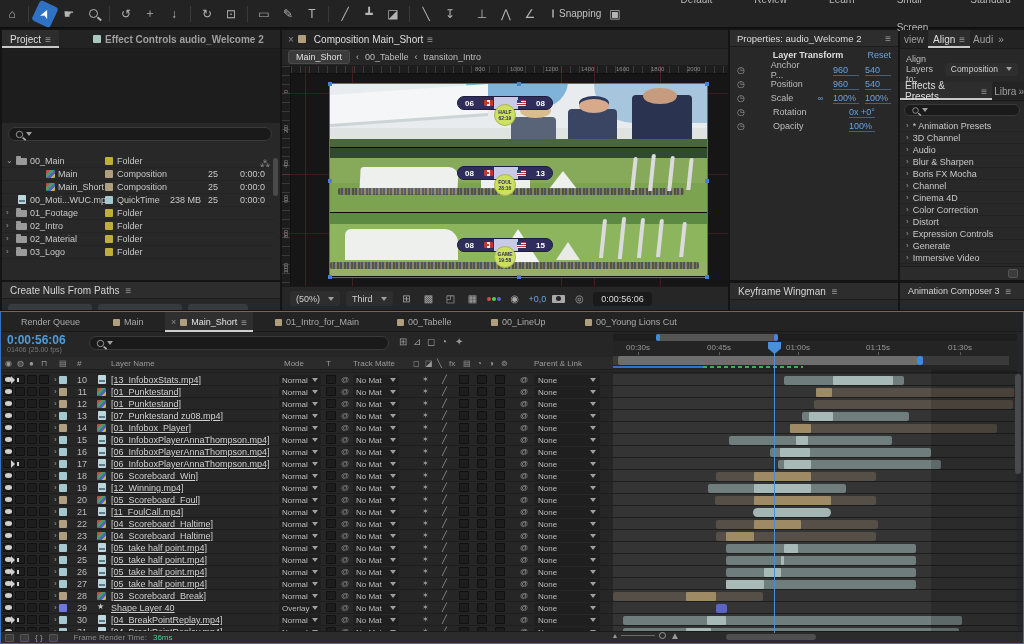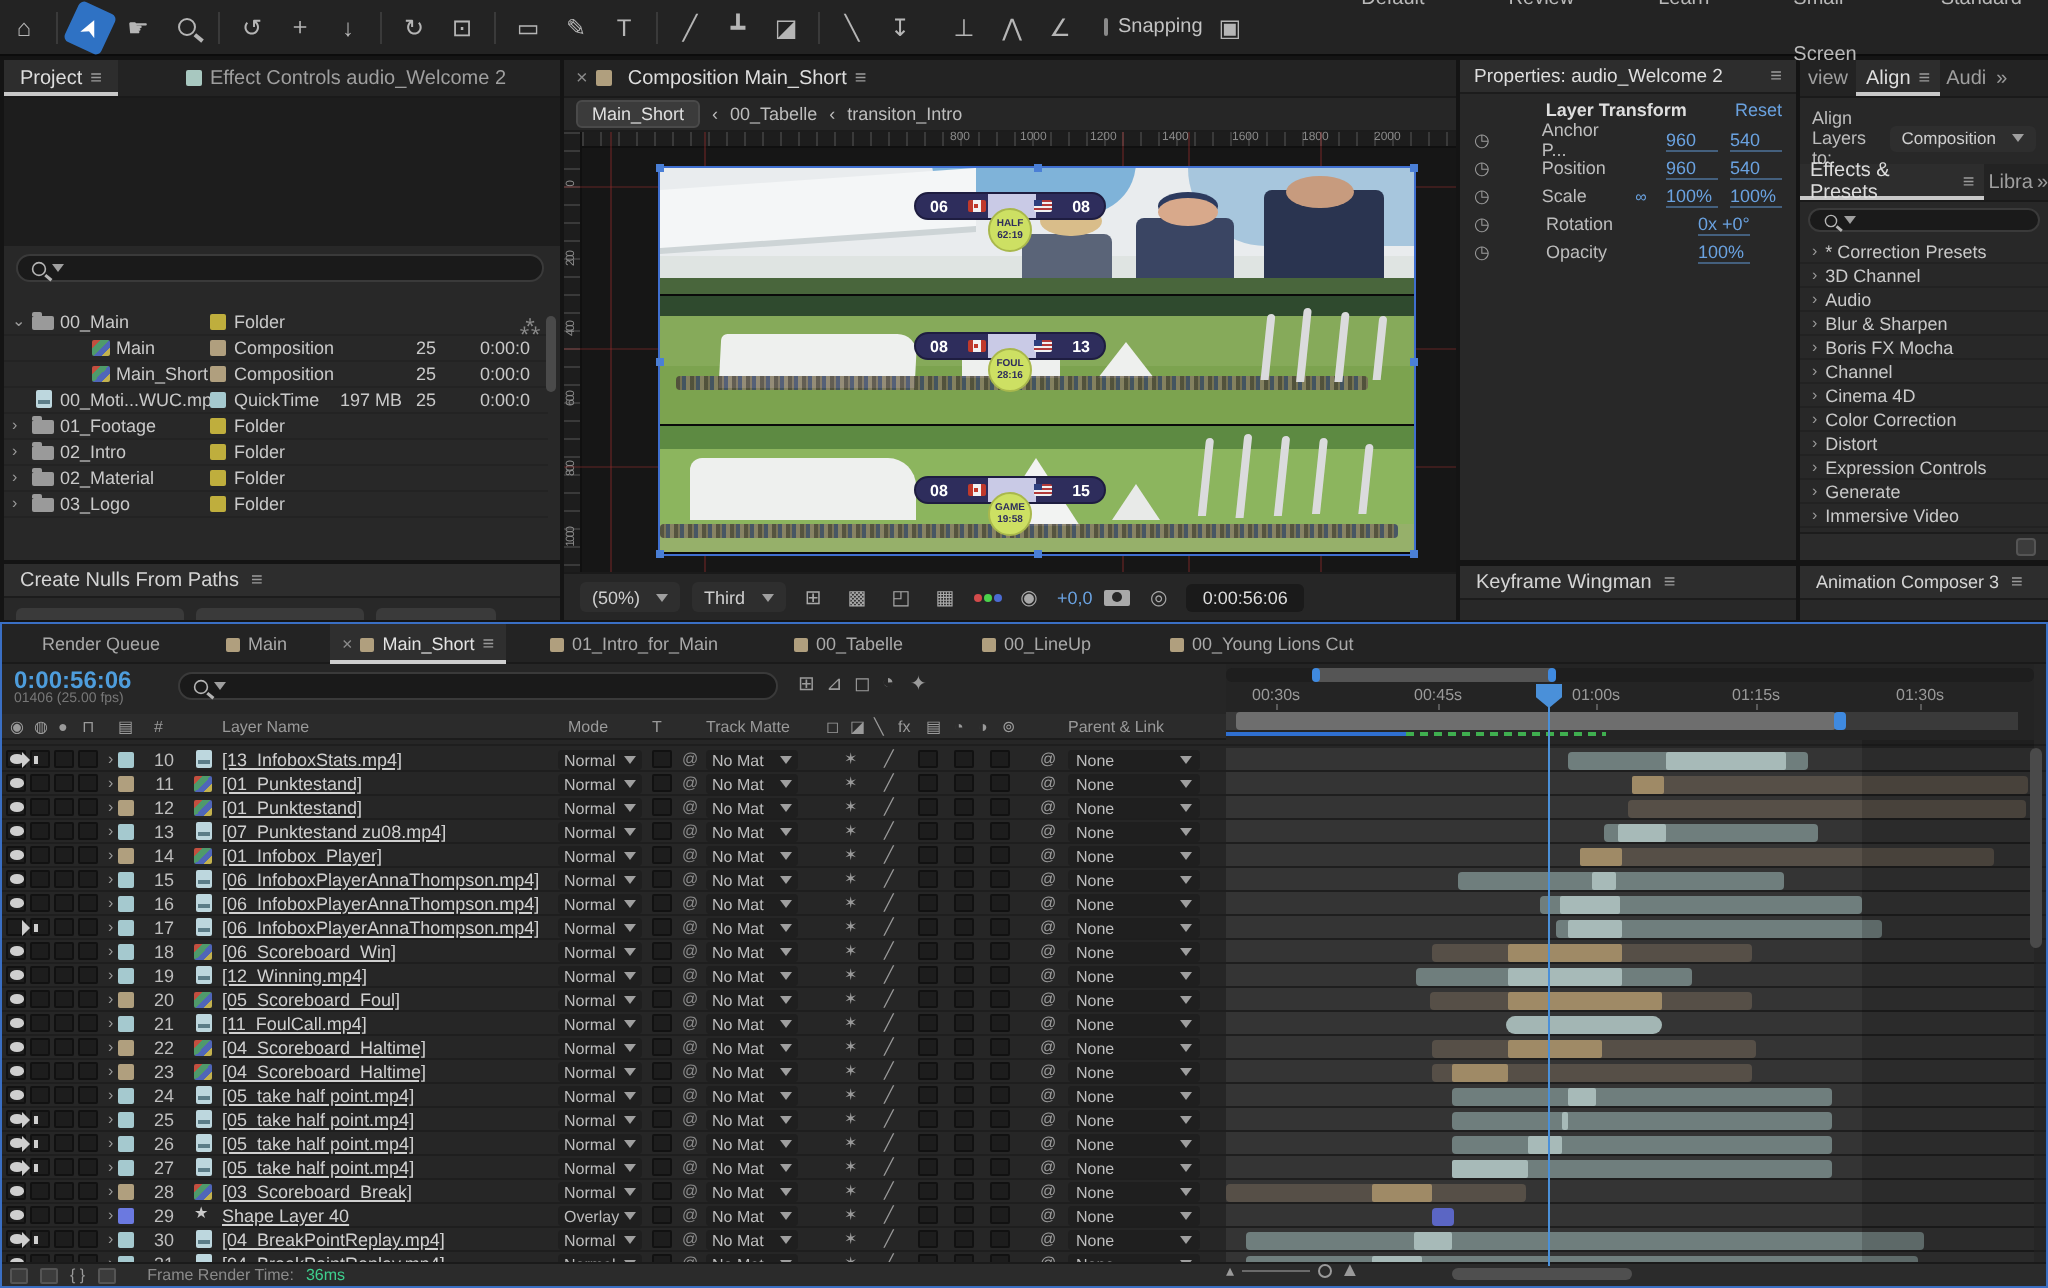--- a/index.html
+++ b/index.html
@@ -249,21 +249,21 @@
       </div>
 
   </div>
 
   <div id="project" class="panel">
     <div class="tabbar">
       <div class="ptab active">
         <span>Project</span>
           <span class="menu-ic">≡</span>
       </div>
-      <div class="ptab" style="margin-left:26px;">
+      <div class="ptab" style="margin-left:26px;font-weight:bold;">
         <span class="chip" style="background:#a8c8c0;"></span>
         <span>Effect Controls audio_Welcome 2</span>
       </div>
     </div>
     <div class="abs" style="left:0;right:0;top:19px;height:74px;background:#1d1d1d;"></div>
     <div class="abs" style="left:6px;top:97px;right:8px;">
       <div class="searchbox">
           <span class="mag" style="transform:scale(.8);"></span>
           <span class="cdown"></span>
         </div>
@@ -291,21 +291,21 @@
           <div class="lbl" style="left: 103px; background: rgb(176, 159, 126);"></div>
           <div class="nm" style="left: 115px;">Composition</div>
           <div class="nm" style="left: 206px;">25</div>
           <div class="nm" style="left: 238px;">0:00:0</div>
         </div>
         <div class="prow" style="top: 39px;">
           <div class="ic-vid" style="left: 16px;"></div>
           <div class="nm" style="left: 28px;">00_Moti...WUC.mp4</div>
           <div class="lbl" style="left: 103px; background: rgb(165, 201, 207);"></div>
           <div class="nm" style="left: 115px;">QuickTime</div>
-          <div class="nm" style="left: 168px;">197 MB</div>
+          <div class="nm" style="left: 168px;">238 MB</div>
           <div class="nm" style="left: 206px;">25</div>
           <div class="nm" style="left: 238px;">0:00:0</div>
         </div>
         <div class="prow" style="top: 52px;">
           <div class="twirl" style="left: 4px;">›</div>
           <div class="fold" style="left: 14px;"></div>
           <div class="nm" style="left: 28px;">01_Footage</div>
           <div class="lbl" style="left: 103px; background: rgb(191, 174, 61);"></div>
           <div class="nm" style="left: 115px;">Folder</div>
         </div>
@@ -589,21 +589,21 @@
     </div>
     <div class="abs" style="left:4px;right:4px;top:74px;">
       <div class="searchbox" style="height:12px;">
           <span class="mag" style="transform:scale(.7);"></span>
           <span class="cdown"></span>
         </div>
     </div>
     <div id="fx-list">
         <div class="fxrow">
           <div class="twl">›</div>
-          <div>* Correction Presets</div>
+          <div>* Animation Presets</div>
         </div>
         <div class="fxrow">
           <div class="twl">›</div>
           <div>3D Channel</div>
         </div>
         <div class="fxrow">
           <div class="twl">›</div>
           <div>Audio</div>
         </div>
         <div class="fxrow">

